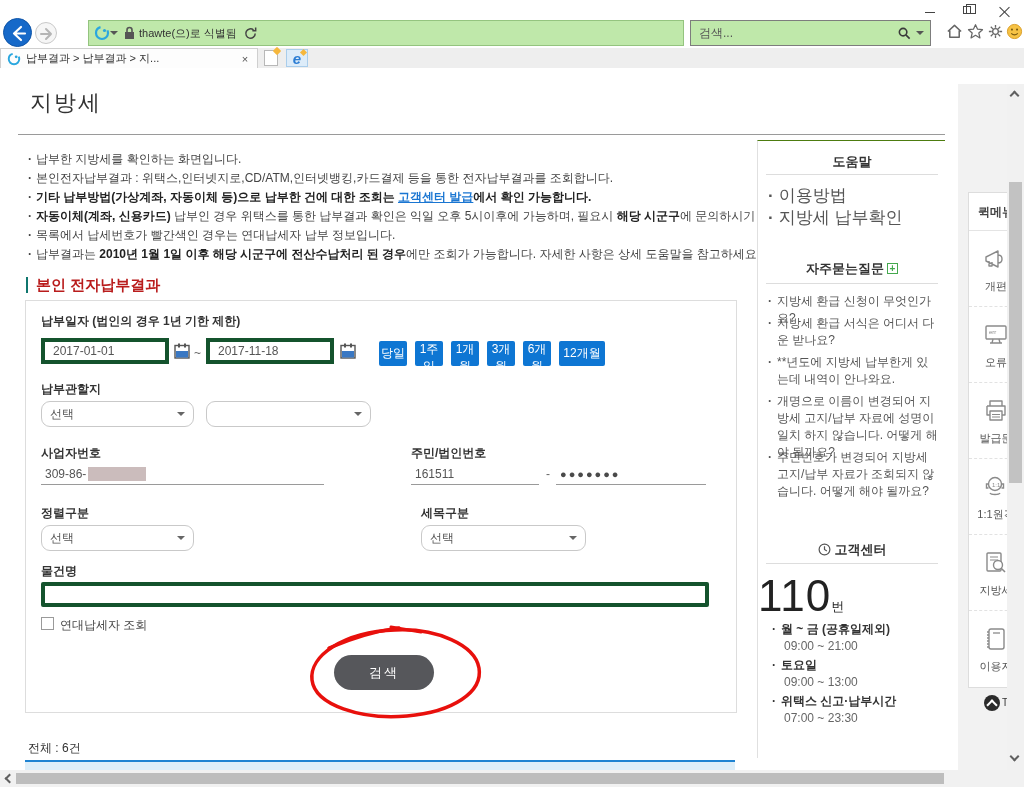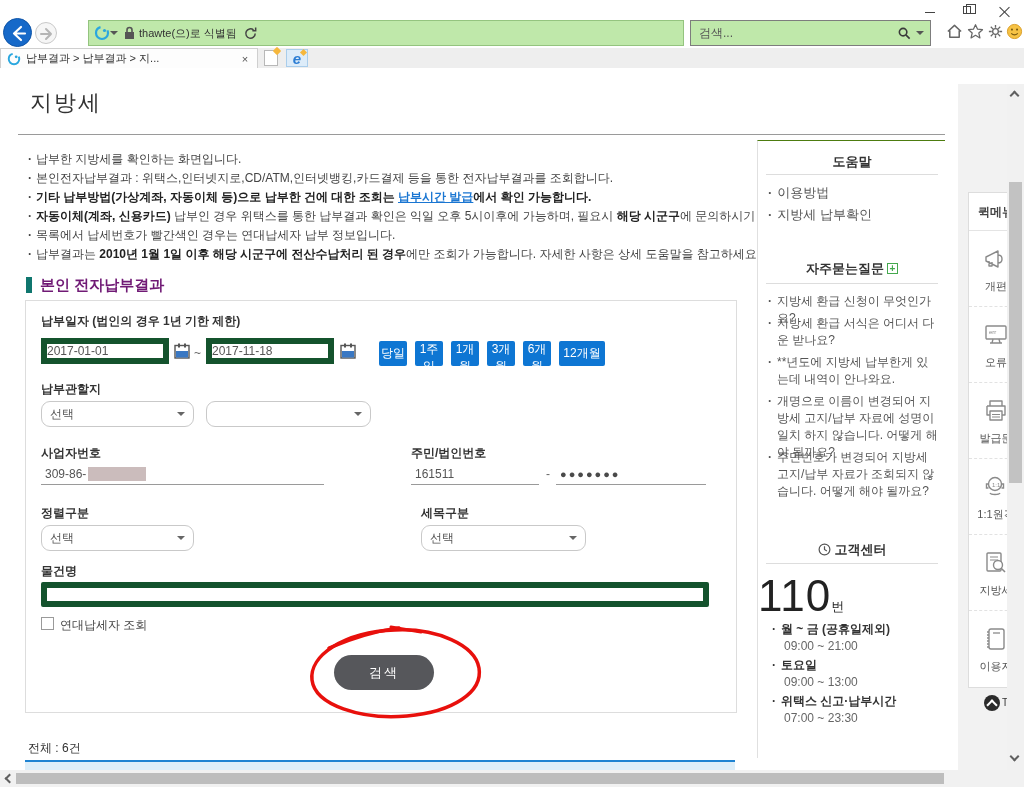--- a/index.html
+++ b/index.html
@@ -46,25 +46,25 @@
   
   .page-title { left:30px; top:88px; font-size:22px; color:#333; letter-spacing:2px; }
   .title-hr { left:18px; top:134px; width:927px; height:0; border-top:1px solid #9a9a9a; }
 
   .notices { left:28px; top:150px; width:710px; }
   .notice-line { font-size:12px; color:#444; line-height:19px; white-space:nowrap; }
   .notice-line:before { content:"·"; margin-right:4px; color:#444; font-weight:bold; }
   .seg-b { font-weight:bold; color:#222; }
   .seg-link { font-weight:bold; color:#1a76d2; text-decoration:underline; cursor:pointer; }
 
-  .section-title { left:26px; top:277px; font-size:15px; font-weight:bold; color:#701a75; padding-left:8px; border-left:6px solid #0f766e; line-height:16px; }
+  .section-title { left:26px; top:277px; font-size:15px; font-weight:bold; color:#b91c1c; padding-left:8px; border-left:2px solid #0f766e; line-height:16px; }
 
   .formbox { left:25px; top:300px; width:712px; height:413px; border:1px solid #ddd; background:#fff; }
   .lbl { position:absolute; font-size:12px; font-weight:bold; color:#333; white-space:nowrap; }
-  .inp { position:absolute; border:6px solid #14532d; background:#fff; font-size:12px; color:#555; display:flex; align-items:center; padding-left:0; }
+  .inp { position:absolute; border:4px solid #14532d; background:#fff; font-size:12px; color:#555; display:flex; align-items:center; padding-left:8px; }
   .uline { position:absolute; border-bottom:1px solid #9a9a9a; font-size:12px; color:#555; display:flex; align-items:center; padding-left:4px; }
   .sel { position:absolute; border:1px solid #c9c9c9; border-radius:9px; background:#fff; font-size:12px; color:#555; display:flex; align-items:center; padding:0 8px; cursor:pointer; }
   .sel .caret { margin-left:auto; border-top-color:#666; }
   .range-btns { position:absolute; left:353px; top:40px; display:flex; gap:8px; }
   .btn-range { width:28px; height:25px; background:#0e76d3; color:#fff; font-size:12px; border:none; border-radius:2px; cursor:pointer; font-family:inherit; }
   .btn-12 { width:46px; }
   .cal-btn { position:absolute; width:16px; height:16px; cursor:pointer; }
   .tilde { position:absolute; font-size:12px; color:#666; }
   .redact { display:inline-block; width:58px; height:14px; background:#cbbcbc; margin-left:2px; }
   .dots { font-size:11px; letter-spacing:2px; color:#4a4a4a; }
@@ -74,21 +74,21 @@
   .red-anno { left:295px; top:612px; width:200px; height:118px; pointer-events:none; }
 
   .total-label { left:28px; top:740px; font-size:12px; color:#333; }
   .tbl-topline { left:25px; top:760px; width:710px; height:2px; background:#1e83d2; }
   .tbl-headrow { left:25px; top:762px; width:710px; height:8px; background:#ddeef9; }
 
   
   .sidebar { left:757px; top:140px; width:188px; height:618px; border-left:1px solid #e0e0e0; border-top:1px solid #4d7c0f; background:#fff; }
   .sb-head { position:absolute; width:180px; left:4px; text-align:center; font-size:13px; font-weight:bold; color:#333; }
   .sb-hr { position:absolute; left:8px; width:172px; border-top:1px solid #ddd; }
-  .sb-link { position:absolute; left:10px; font-size:13px; color:#555; cursor:pointer; white-space:nowrap; }
+  .sb-link { position:absolute; left:10px; font-size:17px; color:#555; cursor:pointer; white-space:nowrap; }
   .sb-link:before { content:"·"; margin-right:5px; font-weight:bold; }
   .faq-plus { display:inline-block; width:11px; height:11px; border:1px solid #44a94e; color:#44a94e; font-size:10px; line-height:10px; text-align:center; vertical-align:1px; margin-left:3px; font-weight:bold; }
   .faq-item { position:absolute; left:10px; width:172px; font-size:12px; color:#555; line-height:17px; cursor:pointer; text-indent:-9px; padding-left:9px; }
   .faq-item:before { content:"·"; margin-right:5px; font-weight:bold; }
   .cs-num-wrap { position:absolute; left:0; width:188px; text-align:left; }
   .cs-num { font-size:44px; color:#222; letter-spacing:1px; }
   .cs-suffix { font-size:13px; color:#222; }
   .cs-bold { position:absolute; left:14px; font-size:12px; font-weight:bold; color:#333; white-space:nowrap; }
   .cs-bold:before { content:"·"; margin-right:5px; }
   .cs-time { position:absolute; left:26px; font-size:12px; color:#666; white-space:nowrap; }
@@ -203,21 +203,21 @@
     <span class="ie-spark"></span>
   </div>
 
 
   <div class="abs page-title">지방세</div>
   <div class="abs title-hr"></div>
 
   <div class="abs notices">
     <div class="notice-line"><span>납부한 지방세를 확인하는 화면입니다.</span></div>
     <div class="notice-line"><span>본인전자납부결과 : 위택스,인터넷지로,CD/ATM,인터넷뱅킹,카드결제 등을 통한 전자납부결과를 조회합니다.</span></div>
-    <div class="notice-line"><span class="seg-b">기타 납부방법(가상계좌, 자동이체 등)으로 납부한 건에 대한 조회는 </span><span class="seg-link">납부시간 발급</span><span class="seg-b">에서 확인 가능합니다.</span></div>
+    <div class="notice-line"><span class="seg-b">기타 납부방법(가상계좌, 자동이체 등)으로 납부한 건에 대한 조회는 </span><span class="seg-link">고객센터 발급</span><span class="seg-b">에서 확인 가능합니다.</span></div>
     <div class="notice-line"><span class="seg-b">자동이체(계좌, 신용카드)</span><span> 납부인 경우 위택스를 통한 납부결과 확인은 익일 오후 5시이후에 가능하며, 필요시 </span><span class="seg-b">해당 시군구</span><span>에 문의하시기 바랍니다.</span></div>
     <div class="notice-line"><span>목록에서 납세번호가 빨간색인 경우는 연대납세자 납부 정보입니다.</span></div>
     <div class="notice-line"><span>납부결과는 </span><span class="seg-b">2010년 1월 1일 이후 해당 시군구에 전산수납처리 된 경우</span><span>에만 조회가 가능합니다. 자세한 사항은 상세 도움말을 참고하세요.</span></div>
   </div>
 
   <div class="abs section-title">본인 전자납부결과</div>
 
   <div class="abs formbox">
     <span class="lbl" style="left:15px; top:12px;">납부일자 (법인의 경우 1년 기한 제한)</span>
     <div class="inp" style="left:15px; top:37px; width:128px; height:26px;">2017-01-01</div>

